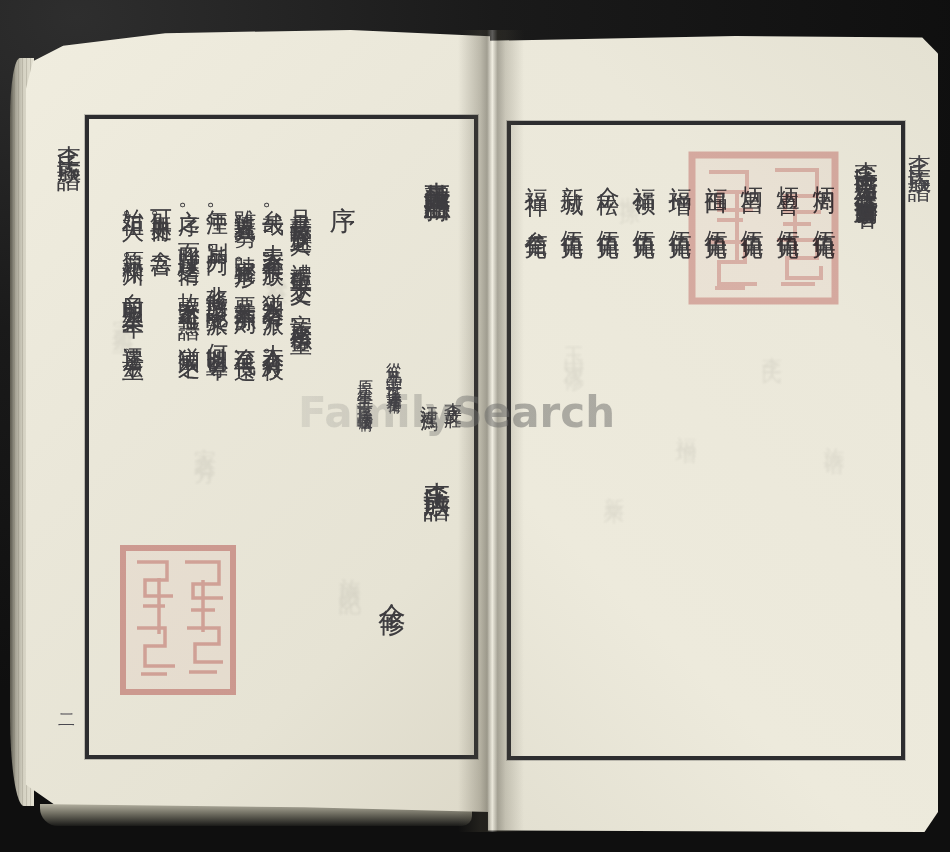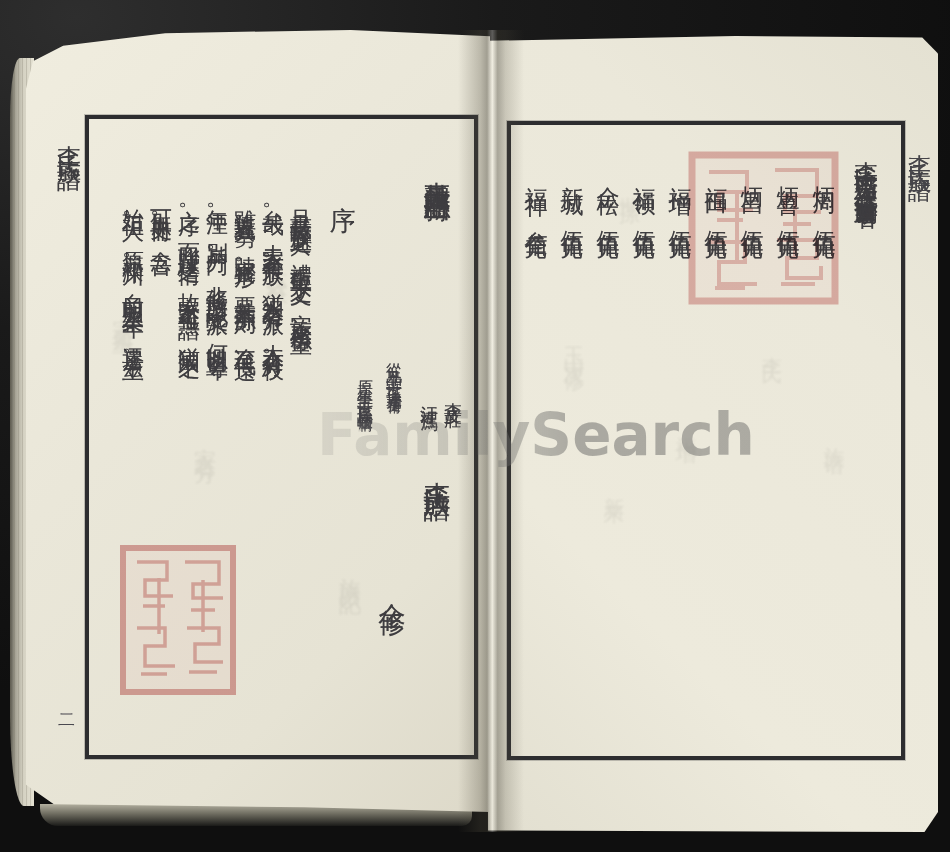--- a/index.html
+++ b/index.html
@@ -85,27 +85,26 @@
   .donor-amount{margin-top:30px;letter-spacing:4px;}
   
   .seal{position:absolute;z-index:4;mix-blend-mode:multiply;}
   
   .ghost{
     position:absolute;writing-mode:vertical-rl;text-orientation:upright;
     color:#5d5c55;opacity:0.10;filter:blur(1.2px);z-index:1;white-space:nowrap;
   }
   
   #watermark{
-    position:absolute;left:298px;top:401px;z-index:8;
+    position:absolute;left:298px;top:388px;z-index:8;
     font-family:"DejaVu Sans","Liberation Sans",sans-serif;
-    font-weight:bold;font-size:58px;letter-spacing:0px;
+    font-weight:bold;font-size:42px;letter-spacing:0px;
     background:linear-gradient(to right,rgba(125,125,122,0.16) 0%,rgba(118,118,115,0.30) 35%,rgba(108,108,106,0.52) 60%,rgba(108,108,106,0.50) 100%);
     -webkit-background-clip:text;background-clip:text;color:transparent;
     pointer-events:none;
-    margin-left:19px;
   }
 </style>
 </head>
 <body>
 
 <div id="stage">
 
   <div id="fore-edge-stack"></div>
   <div id="bottom-edge"></div>
 

